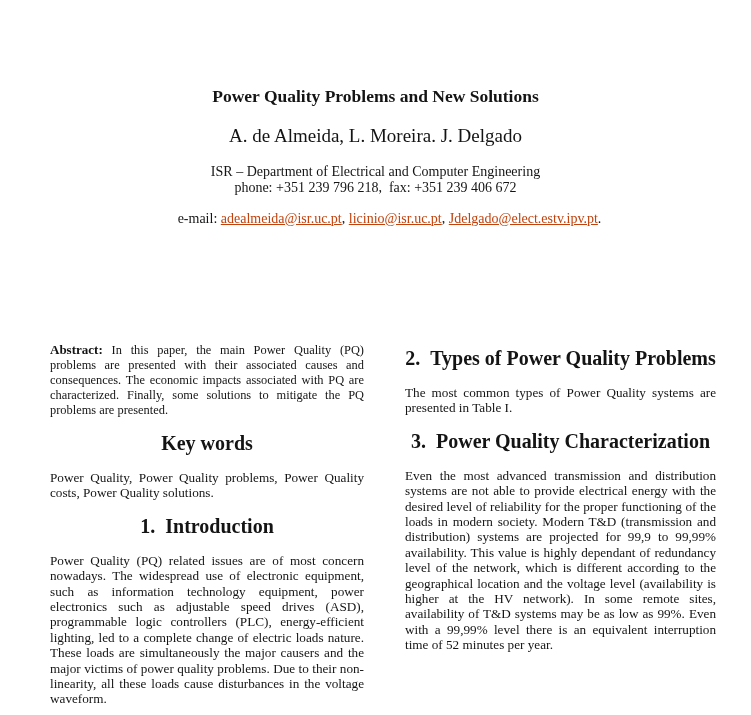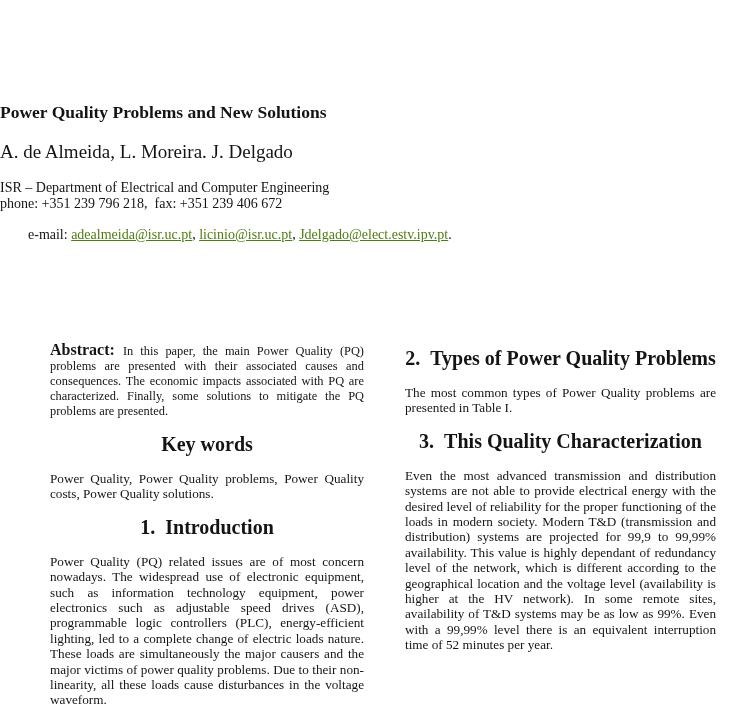--- a/index.html
+++ b/index.html
@@ -6,34 +6,34 @@
   html, body { background: #ffffff; }
   .page {
     position: relative;
     width: 751px;
     height: 715px;
     background: #ffffff;
     font-family: "Liberation Serif", serif;
     color: #141414;
     overflow: hidden;
   }
-  .header { position: absolute; top: 16px; left: 0; width: 100%; text-align: left; }
+  .header { position: absolute; top: 0; left: 0; width: 100%; text-align: center; }
   .paper-title { margin-top: 86px; font-size: 17.5px; font-weight: bold; line-height: 1.2; }
   .authors { margin-top: 18px; font-size: 19px; }
   .affiliation { margin-top: 17px; font-size: 14px; line-height: 15.6px; }
   .affiliation div { white-space: pre-wrap; }
-  .email-line a { color: #4d7c0f; text-decoration: underline; cursor: pointer; }
+  .email-line a { color: #c2410c; text-decoration: underline; cursor: pointer; }
   .columns { position: absolute; top: 342px; left: 50px; display: flex; gap: 41px; }
   .col { width: 314px; font-size: 13.2px; line-height: 15.4px; text-align: justify; }
   .col-right { width: 311px; }
   .col p { margin: 0 0 13px 0; }
   h2.section { font-size: 20px; font-weight: bold; margin: 4px 0 15px 0; text-align: center; line-height: 1.2; }
   h2.section .sec-num { display: inline-block; margin-right: 10px; }
   p.abstract { font-size: 12.4px; line-height: 15px; }
-  p.abstract .abstract-lead { font-size: 16px; font-weight: bold; font-family: Liberation Serif, serif; }
+  p.abstract .abstract-lead { font-size: 13px; font-weight: bold; font-family: Liberation Serif, serif; }
 </style>
 </head>
 <body>
 
 <div class="page">
 
   <div class="header">
     <h1 class="paper-title">Power Quality Problems and New Solutions</h1>
     <div class="authors">A. de Almeida, L. Moreira. J. Delgado</div>
     <div class="affiliation">
@@ -55,23 +55,23 @@
       <p>Power Quality, Power Quality problems, Power Quality costs, Power Quality solutions.</p>
 
       <h2 class="section"><span class="sec-num">1.</span><span>Introduction</span></h2>
 
       <p>Power Quality (PQ) related issues are of most concern nowadays. The widespread use of electronic equipment, such as information technology equipment, power electronics such as adjustable speed drives (ASD), programmable logic controllers (PLC), energy-efficient lighting, led to a complete change of electric loads nature. These loads are simultaneously the major causers and the major victims of power quality problems. Due to their non-linearity, all these loads cause disturbances in the voltage waveform.</p>
     </div>
 
     <div class="col col-right">
       <h2 class="section"><span class="sec-num">2.</span><span>Types of Power Quality Problems</span></h2>
 
-      <p>The most common types of Power Quality problems are presented in Table I.</p>
+      <p>The most common types of Power Quality systems are presented in Table I.</p>
 
-      <h2 class="section"><span class="sec-num">3.</span><span>This Quality Characterization</span></h2>
+      <h2 class="section"><span class="sec-num">3.</span><span>Power Quality Characterization</span></h2>
 
       <p>Even the most advanced transmission and distribution systems are not able to provide electrical energy with the desired level of reliability for the proper functioning of the loads in modern society. Modern T&amp;D (transmission and distribution) systems are projected for 99,9 to 99,99% availability. This value is highly dependant of redundancy level of the network, which is different according to the geographical location and the voltage level (availability is higher at the HV network). In some remote sites, availability of T&amp;D systems may be as low as 99%. Even with a 99,99% level there is an equivalent interruption time of 52 minutes per year.</p>
 
     </div>
 
   </div>
 
 </div>
 
 </body></html>

